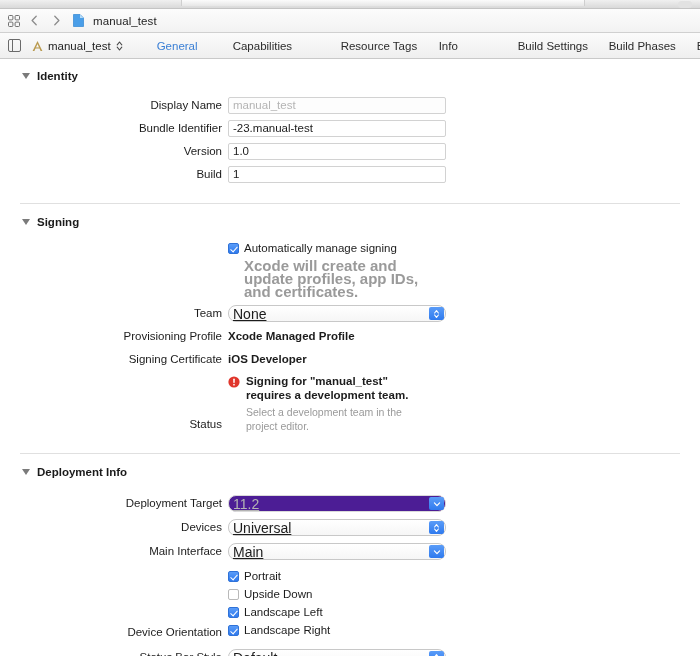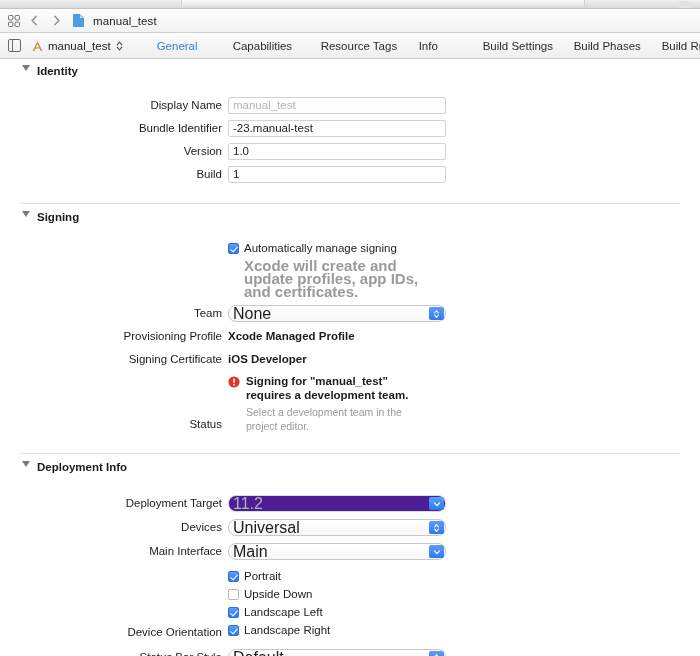--- a/index.html
+++ b/index.html
@@ -72,21 +72,21 @@
   .tab.active { color: #3a7fd5; margin-left: 12px; }
 
   
   .content {
     height: calc(656px - 9px - 24px - 26px);
     overflow: hidden;
     background: #ffffff;
     padding-top: 6px;
   }
   .section-head {
-    display: flex; align-items: flex-start; gap: 7px;
+    display: flex; align-items: center; gap: 7px;
     padding-left: 22px;
     height: 22px;
     font-size: 11.5px; font-weight: bold; color: #1a1a1a;
   }
   .disclosure {
     width: 0; height: 0;
     border-left: 4.5px solid transparent;
     border-right: 4.5px solid transparent;
     border-top: 6px solid #7b7b7b;
     flex: none;
@@ -118,21 +118,22 @@
   .textfield.placeholder { color: #b4b4b4; background: #fdfdfd; }
 
   
   .combo {
     height: 17px; width: 100%;
     border: 1px solid #c8c8c8; border-radius: 8px;
     background: linear-gradient(#ffffff, #f6f6f6);
     display: flex; align-items: center;
     padding: 0 4px;
     position: relative;
-    font-size: 16px;
+    font-size: 14px;
+    text-decoration: underline;
   }
   .combo.dim { color: #b4b4b4; background: #4c1d95; border-color: #dadada; }
   .combo .cap {
     position: absolute; right: 1px; top: 1px; bottom: 1px;
     width: 15px; border-radius: 2px;
     background: linear-gradient(#5a9cf8, #2f7aee);
     display: flex; align-items: center; justify-content: center;
   }
   .cap svg { display: block; }
 
@@ -219,23 +220,23 @@
     <span>
       <svg class="stepper-icon" viewBox="0 0 7 12">
         <polyline points="1.2,4.8 3.5,2 5.8,4.8" fill="none" stroke="#4a4a4a" stroke-width="1.1" stroke-linecap="round" stroke-linejoin="round"></polyline>
         <polyline points="1.2,7.2 3.5,10 5.8,7.2" fill="none" stroke="#4a4a4a" stroke-width="1.1" stroke-linecap="round" stroke-linejoin="round"></polyline>
       </svg>
     </span>
   </span>
 
   <span class="tabs">
     <span class="tab active" style="width:76px">General</span>
-    <span class="tab" style="width:88px">Capabilities</span>
+    <span class="tab" style="width:108px">Capabilities</span>
     <span class="tab" style="width:98px">Resource Tags</span>
-    <span class="tab" style="width:64px">Info</span>
+    <span class="tab" style="width:79px">Info</span>
     <span class="tab" style="width:91px">Build Settings</span>
     <span class="tab" style="width:88px">Build Phases</span>
     <span class="tab">Build Rules</span>
   </span>
 </div>
 
 <div class="content">
 
   <div class="section-head">
     <span class="disclosure"></span>

